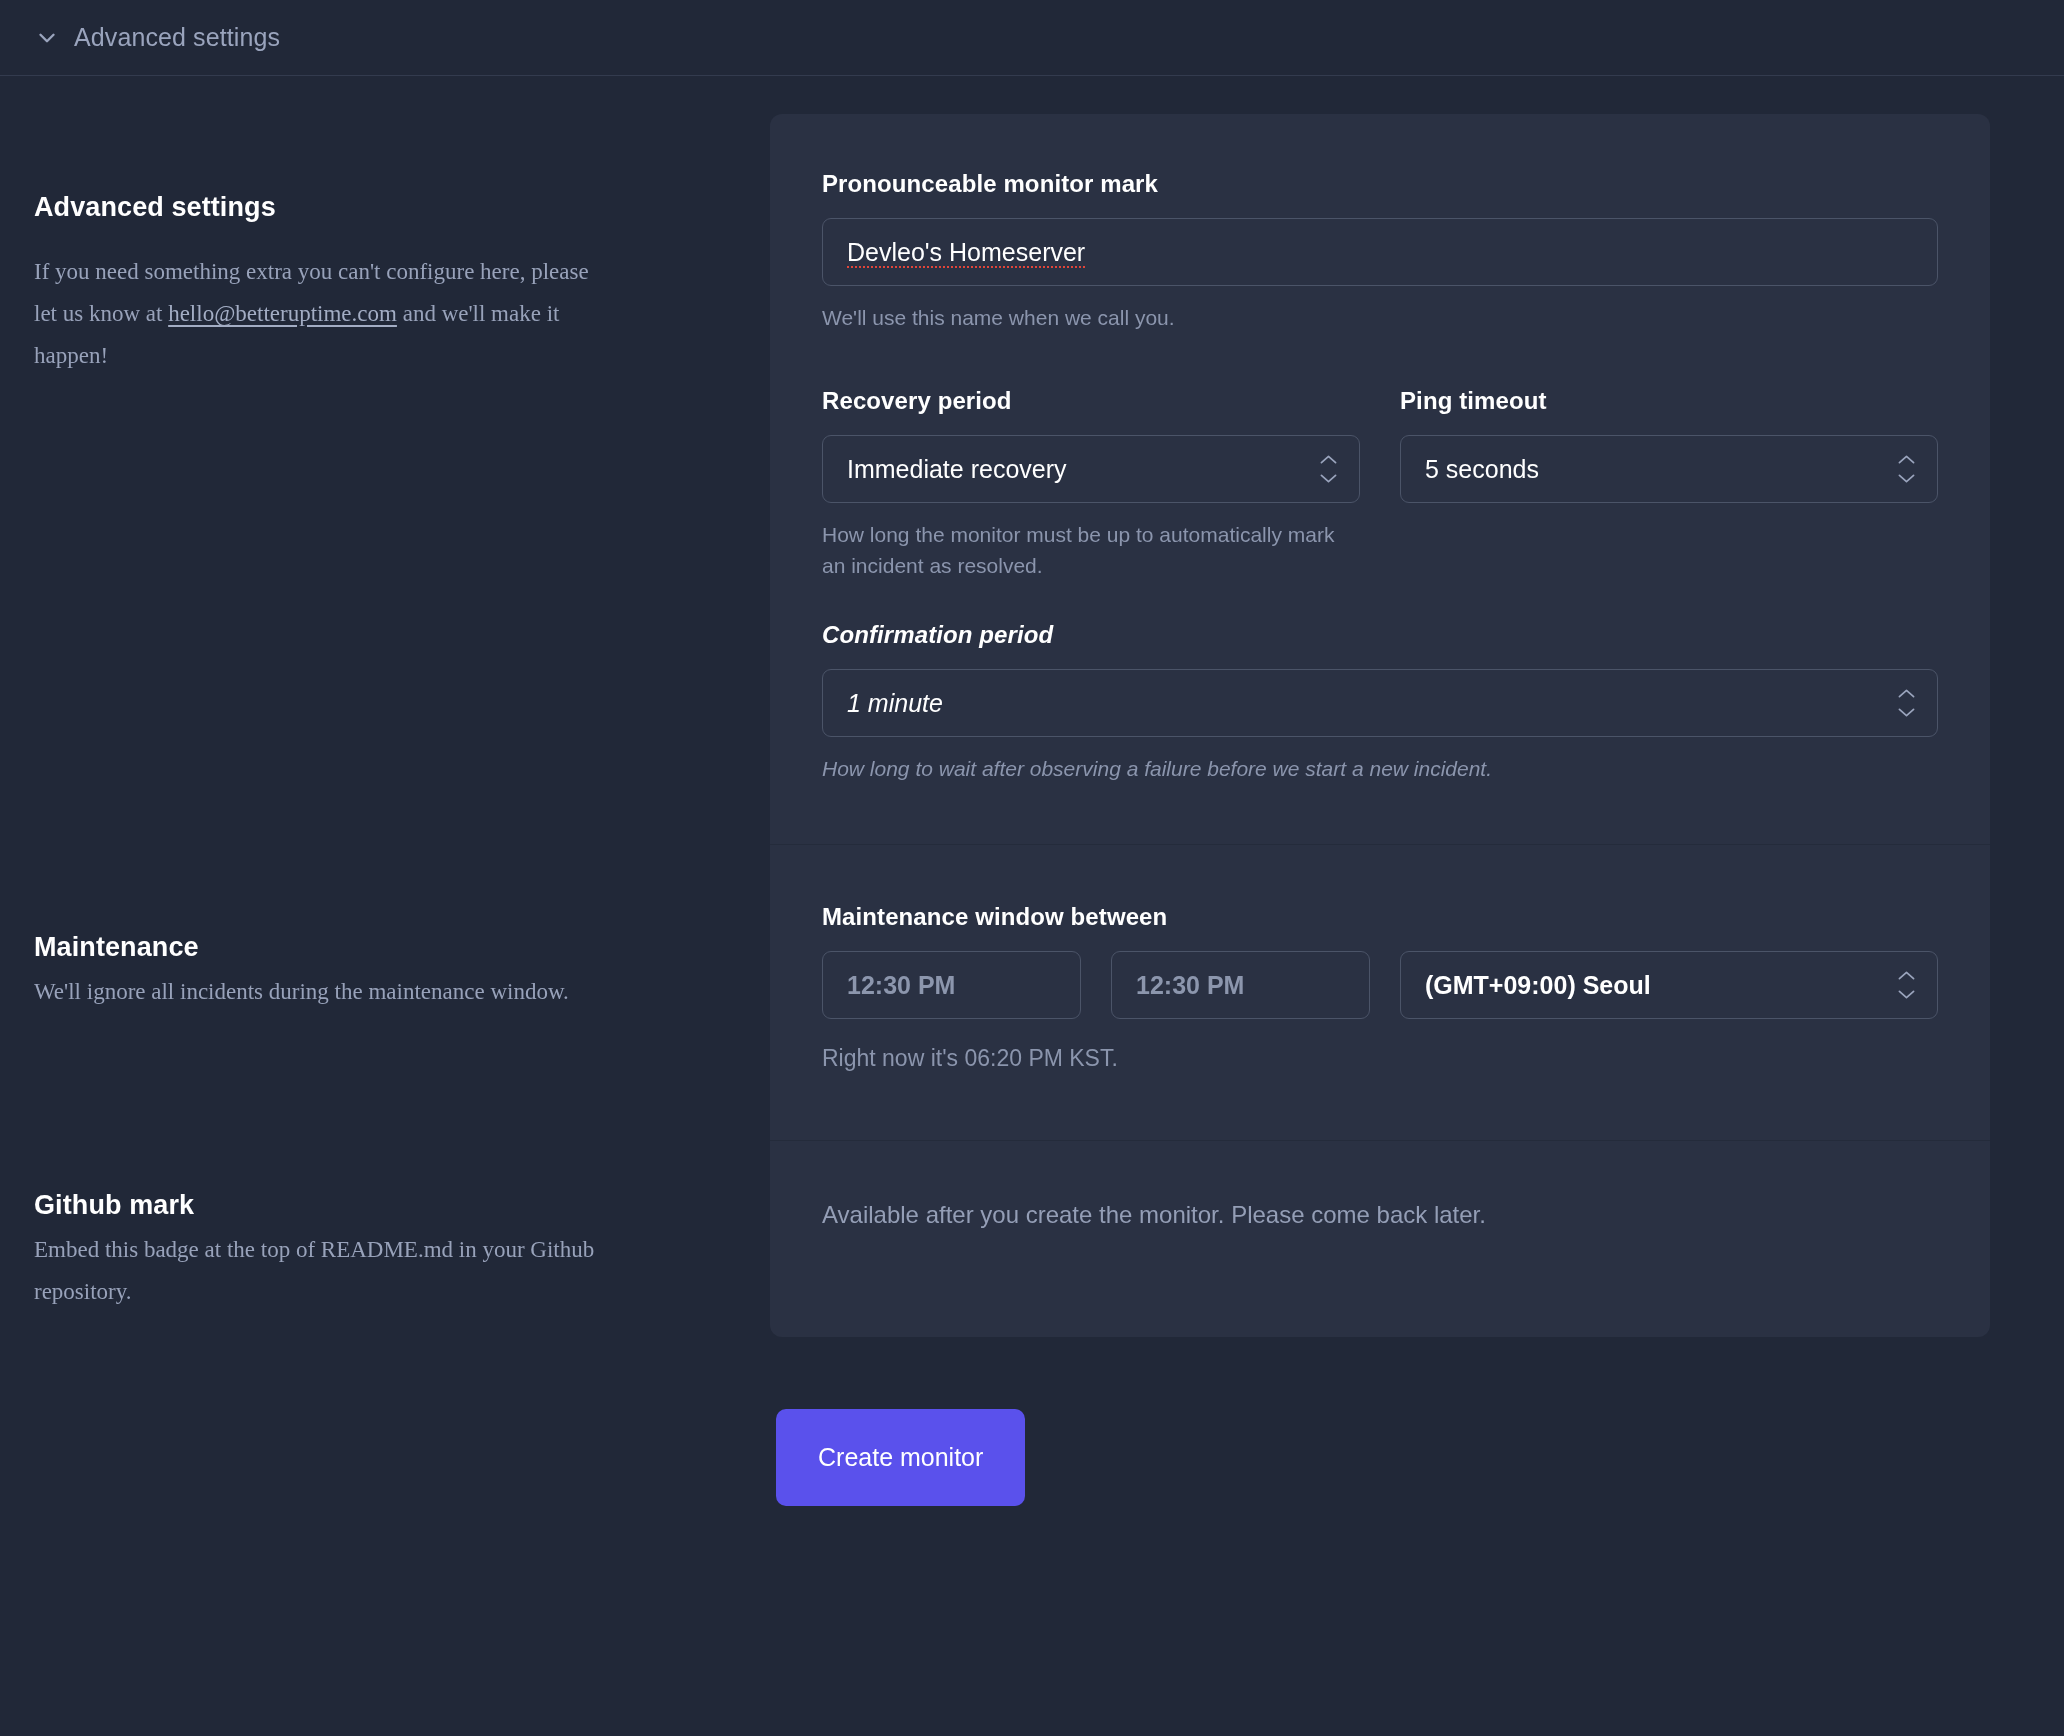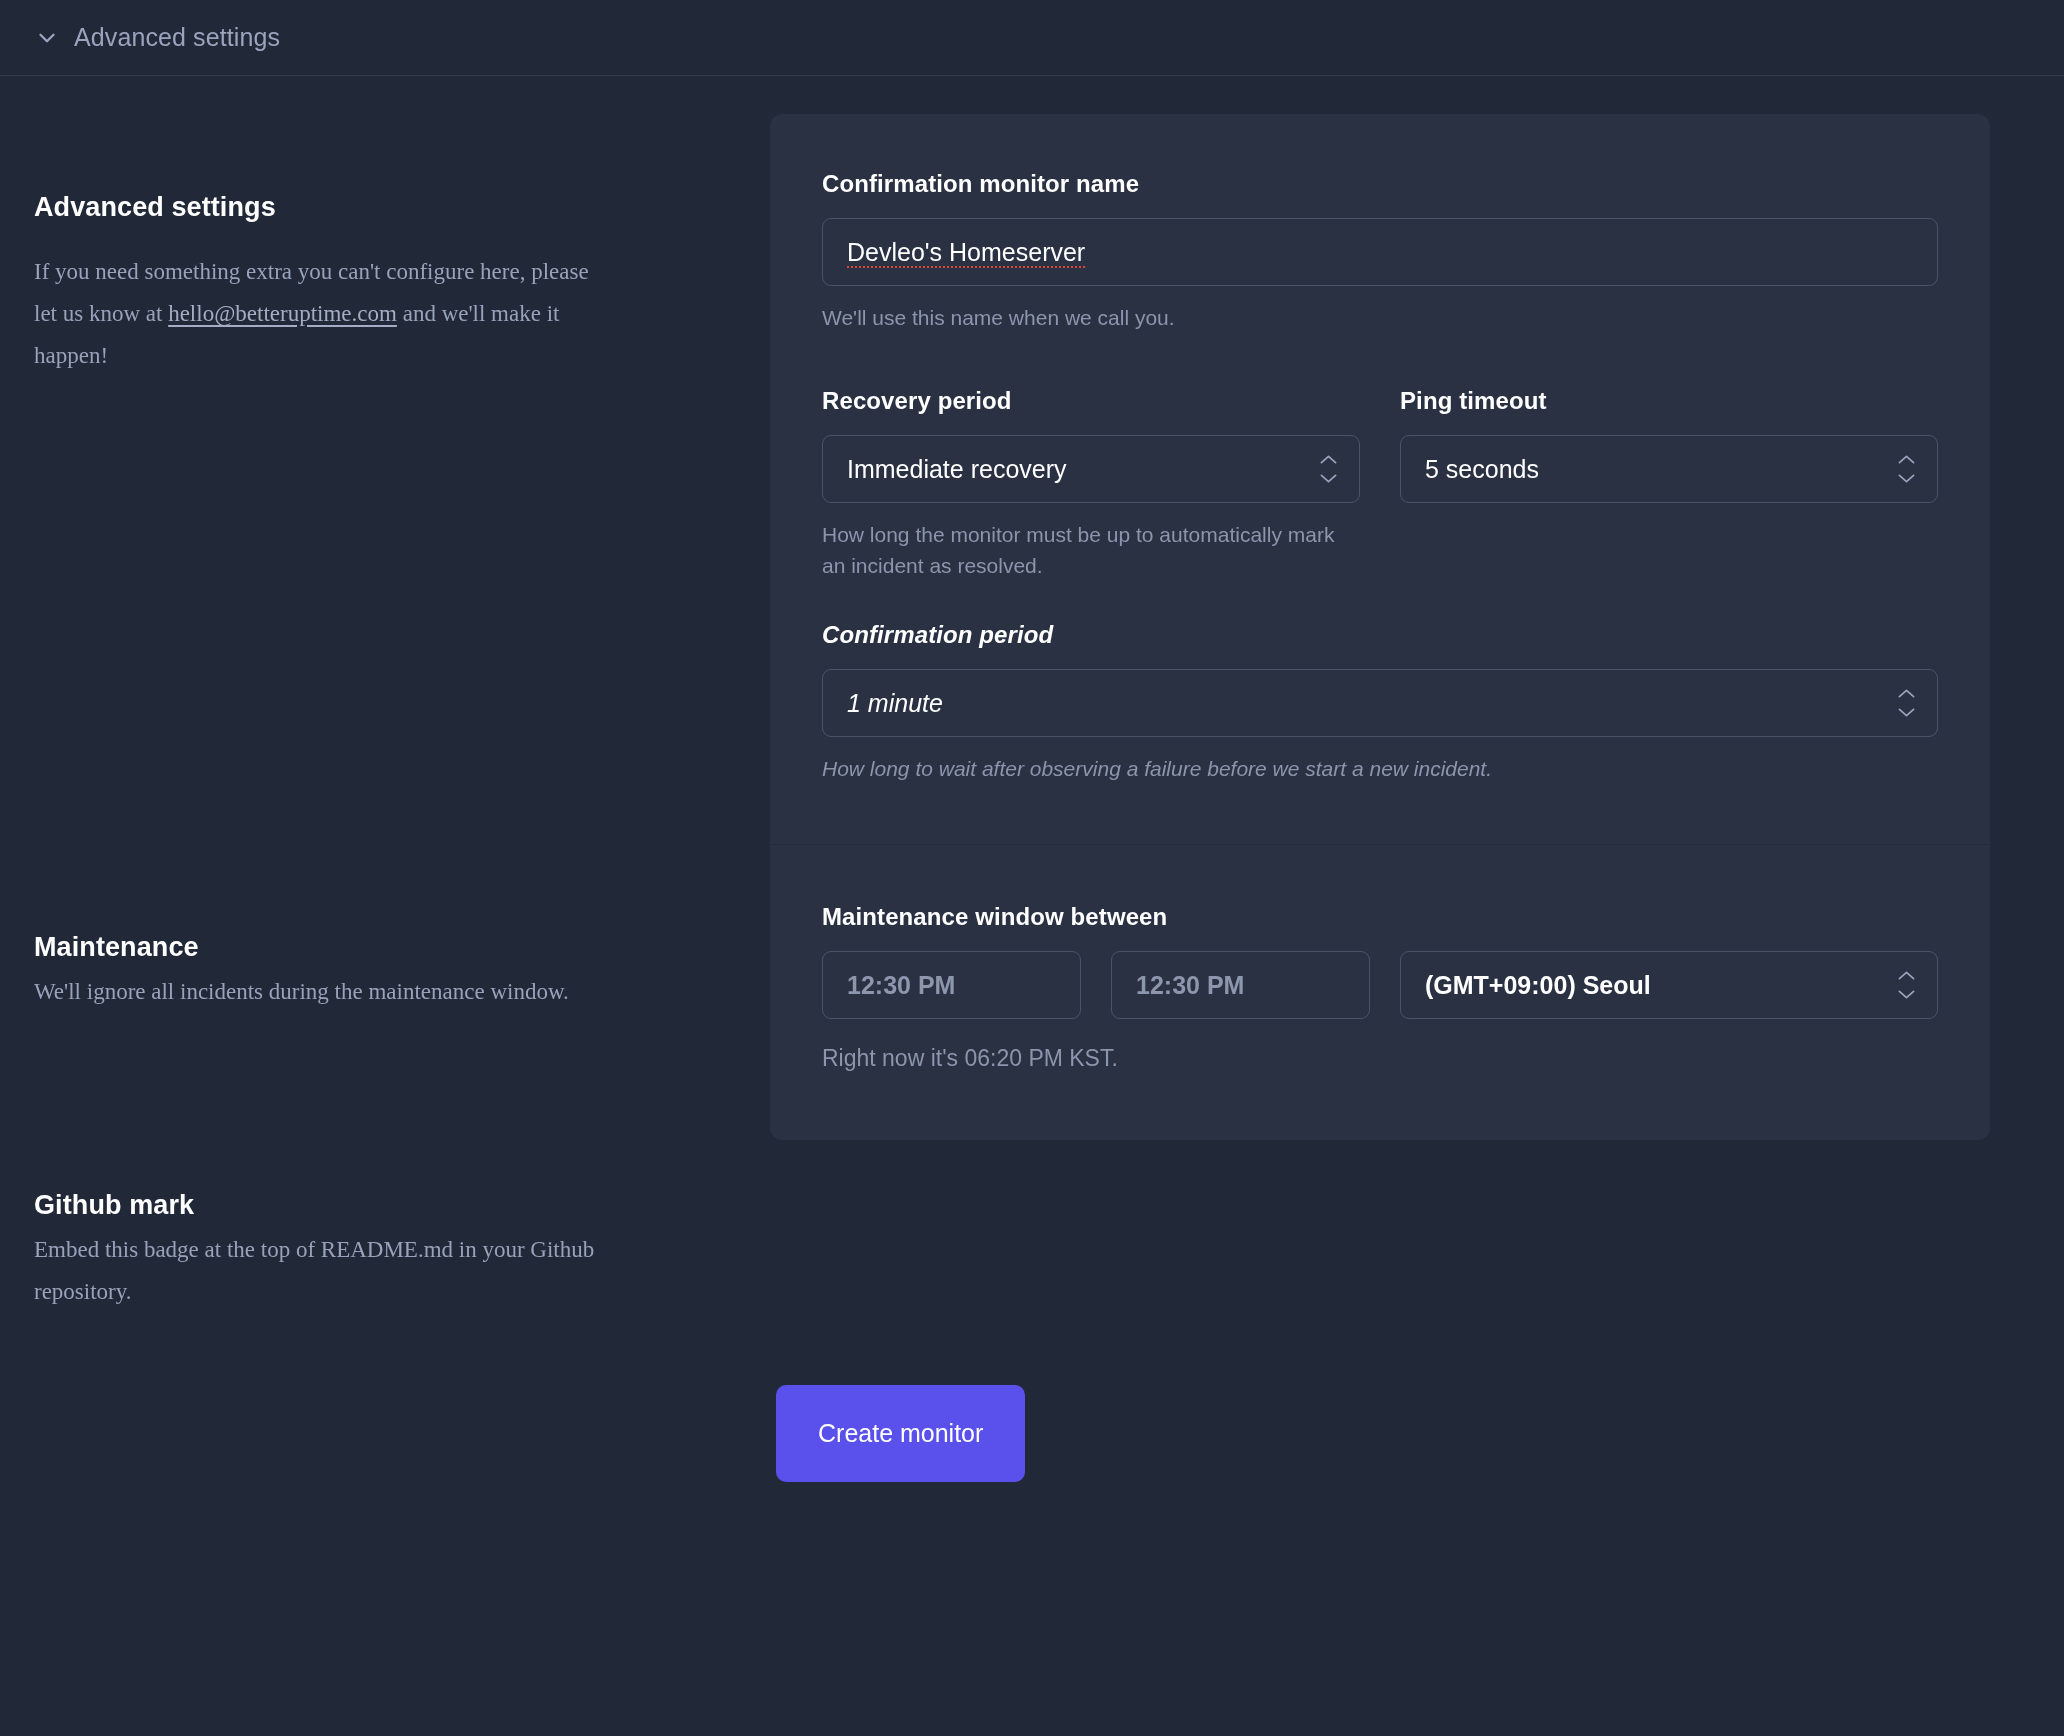--- a/index.html
+++ b/index.html
@@ -216,21 +216,21 @@
       <p class="gap-sm">Embed this badge at the top of README.md in your Github repository.</p>
     </div>
 
   </div>
 
   <div class="right-col">
     <div class="card">
 
       <div class="card-section sec-advanced">
 
-        <label class="field-label">Confirmation monitor name</label>
+        <label class="field-label">Pronounceable monitor mark</label>
         <div class="txt-input">
           <span class="spell">Devleo's Homeserver</span>
         </div>
         <div class="help-text">We'll use this name when we call you.</div>
 
         <div class="row mt-54">
           <div class="col-half">
             <label class="field-label">Recovery period</label>
             <div class="sel-wrap">
               <div class="sel-input">
@@ -311,20 +311,23 @@
                 <svg width="19" height="11" viewBox="0 0 24 14" fill="none" stroke="#9aa4bd" stroke-width="2.2" stroke-linecap="round" stroke-linejoin="round">
                     <polyline points="3 3 12 11 21 3"></polyline>
                   </svg>
               </span>
             </div>
           </div>
         </div>
         <div class="muted-note" style="margin-top:26px">Right now it's 06:20 PM KST.</div>
       </div>
 
+      <div class="card-section sec-github">
+        <div class="github-note">Available after you create the monitor. Please come back later.</div>
+      </div>
 
     </div>
   </div>
 </div>
 
 <div class="footer">
   <button class="btn-primary">Create monitor</button>
 </div>
 
 </body></html>

